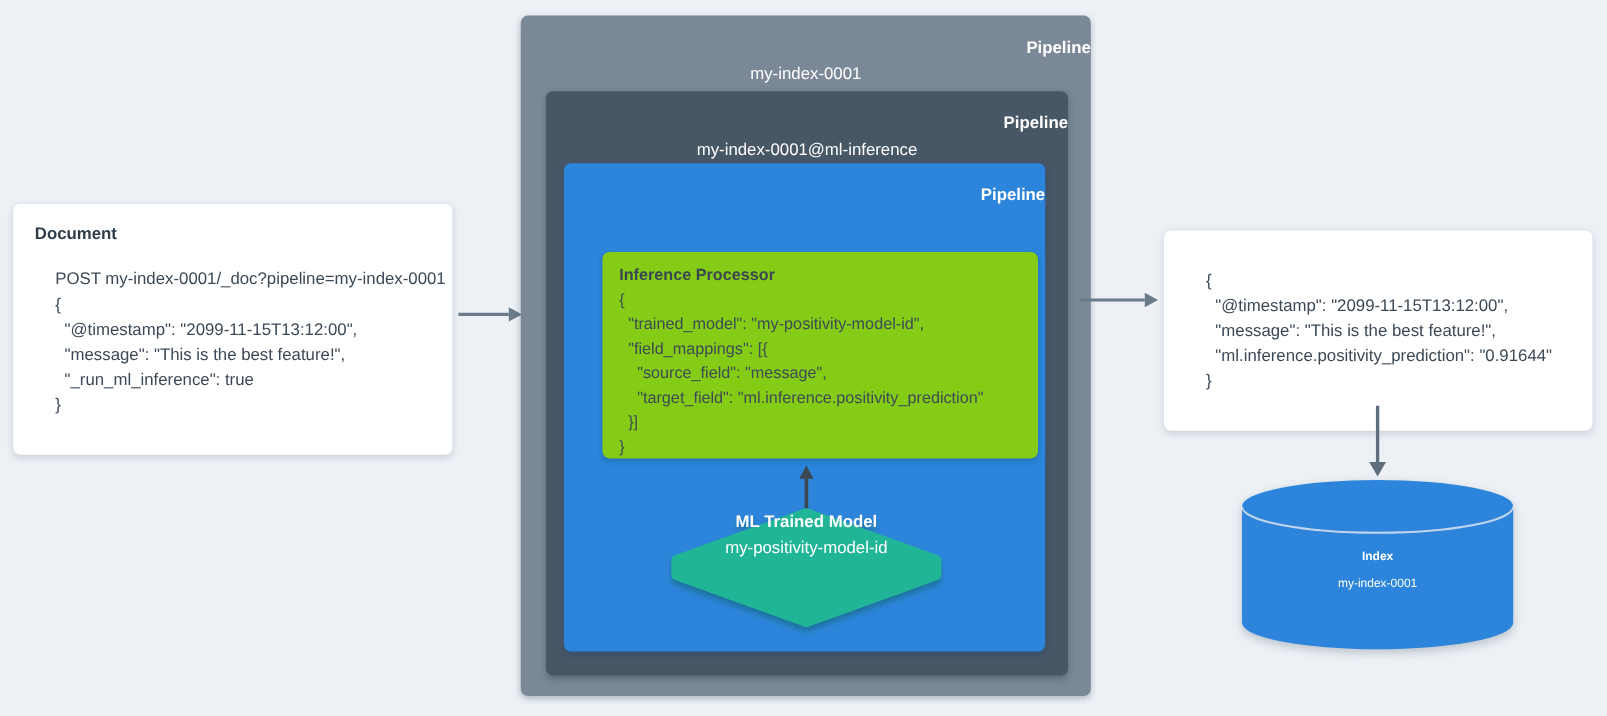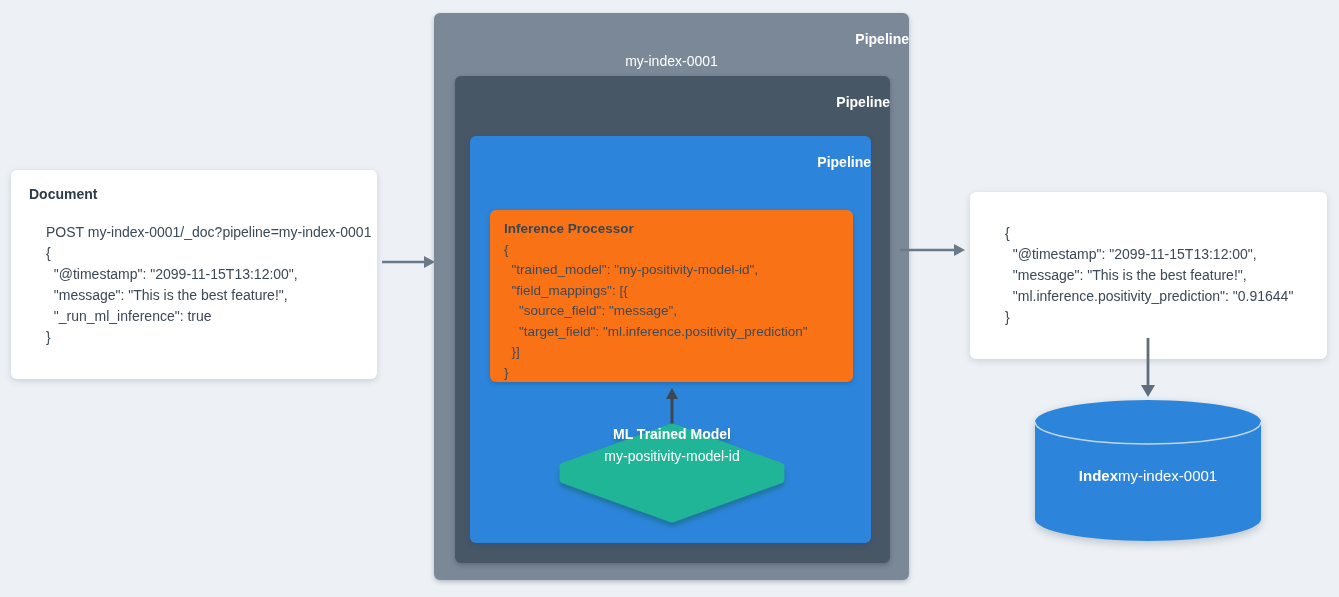--- a/index.html
+++ b/index.html
@@ -61,22 +61,22 @@
     text-align:center;
     color:#ffffff;
     font-size:14px;
     line-height:22px;
   }
   .pipe-header .pipe-title{font-weight:bold;text-align:right;}
 
   
   #processor-card{
     position:absolute;
-    left:490px;top:210px;width:363px;height:172px;
-    background:#f97316;
+    left:502px;top:210px;width:363px;height:172px;
+    background:#84cc16;
     border-radius:6px;
     box-shadow:0 2px 4px rgba(20,60,100,.30);
     padding:9px 14px;
     box-sizing:border-box;
     color:#3e4a55;
     font-size:13.5px;
     line-height:20.5px;
     overflow:hidden;
   }
   #processor-card .doc-title{font-weight:bold;color:#3a4651;}
@@ -104,22 +104,22 @@
 
   
   #index-cylinder{
     position:absolute;
     left:1033px;top:398px;width:230px;height:145px;
     filter:drop-shadow(0 3px 4px rgba(90,105,120,.35));
   }
   #index-cylinder svg{position:absolute;left:0;top:0;}
   #index-cylinder .cyl-label{
     position:absolute;left:0;top:28px;width:100%;height:100px;
-    display:flex;justify-content:center;align-items:center;
-    color:#ffffff;font-size:15px;line-height:22px;text-align:center;
+    display:flex;flex-direction:column;justify-content:center;align-items:center;
+    color:#ffffff;font-size:10px;line-height:22px;text-align:center;
   }
   #index-cylinder .cyl-title{font-weight:bold;}
 
   
   .arrow{position:absolute;}
 </style>
 </head>
 <body>
 
 <div class="canvas">
@@ -142,20 +142,21 @@
   <div class="pipe-box" id="pipe-outer">
     <div class="pipe-header">
       <div class="pipe-title">Pipeline</div>
       <div class="pipe-name">my-index-0001</div>
     </div>
   </div>
 
   <div class="pipe-box" id="pipe-mid">
     <div class="pipe-header">
       <div class="pipe-title">Pipeline</div>
+      <div class="pipe-name">my-index-0001@ml-inference</div>
     </div>
   </div>
 
   <div class="pipe-box" id="pipe-blue">
     <div class="pipe-header">
       <div class="pipe-title">Pipeline</div>
     </div>
   </div>
 
   <div id="processor-card">

